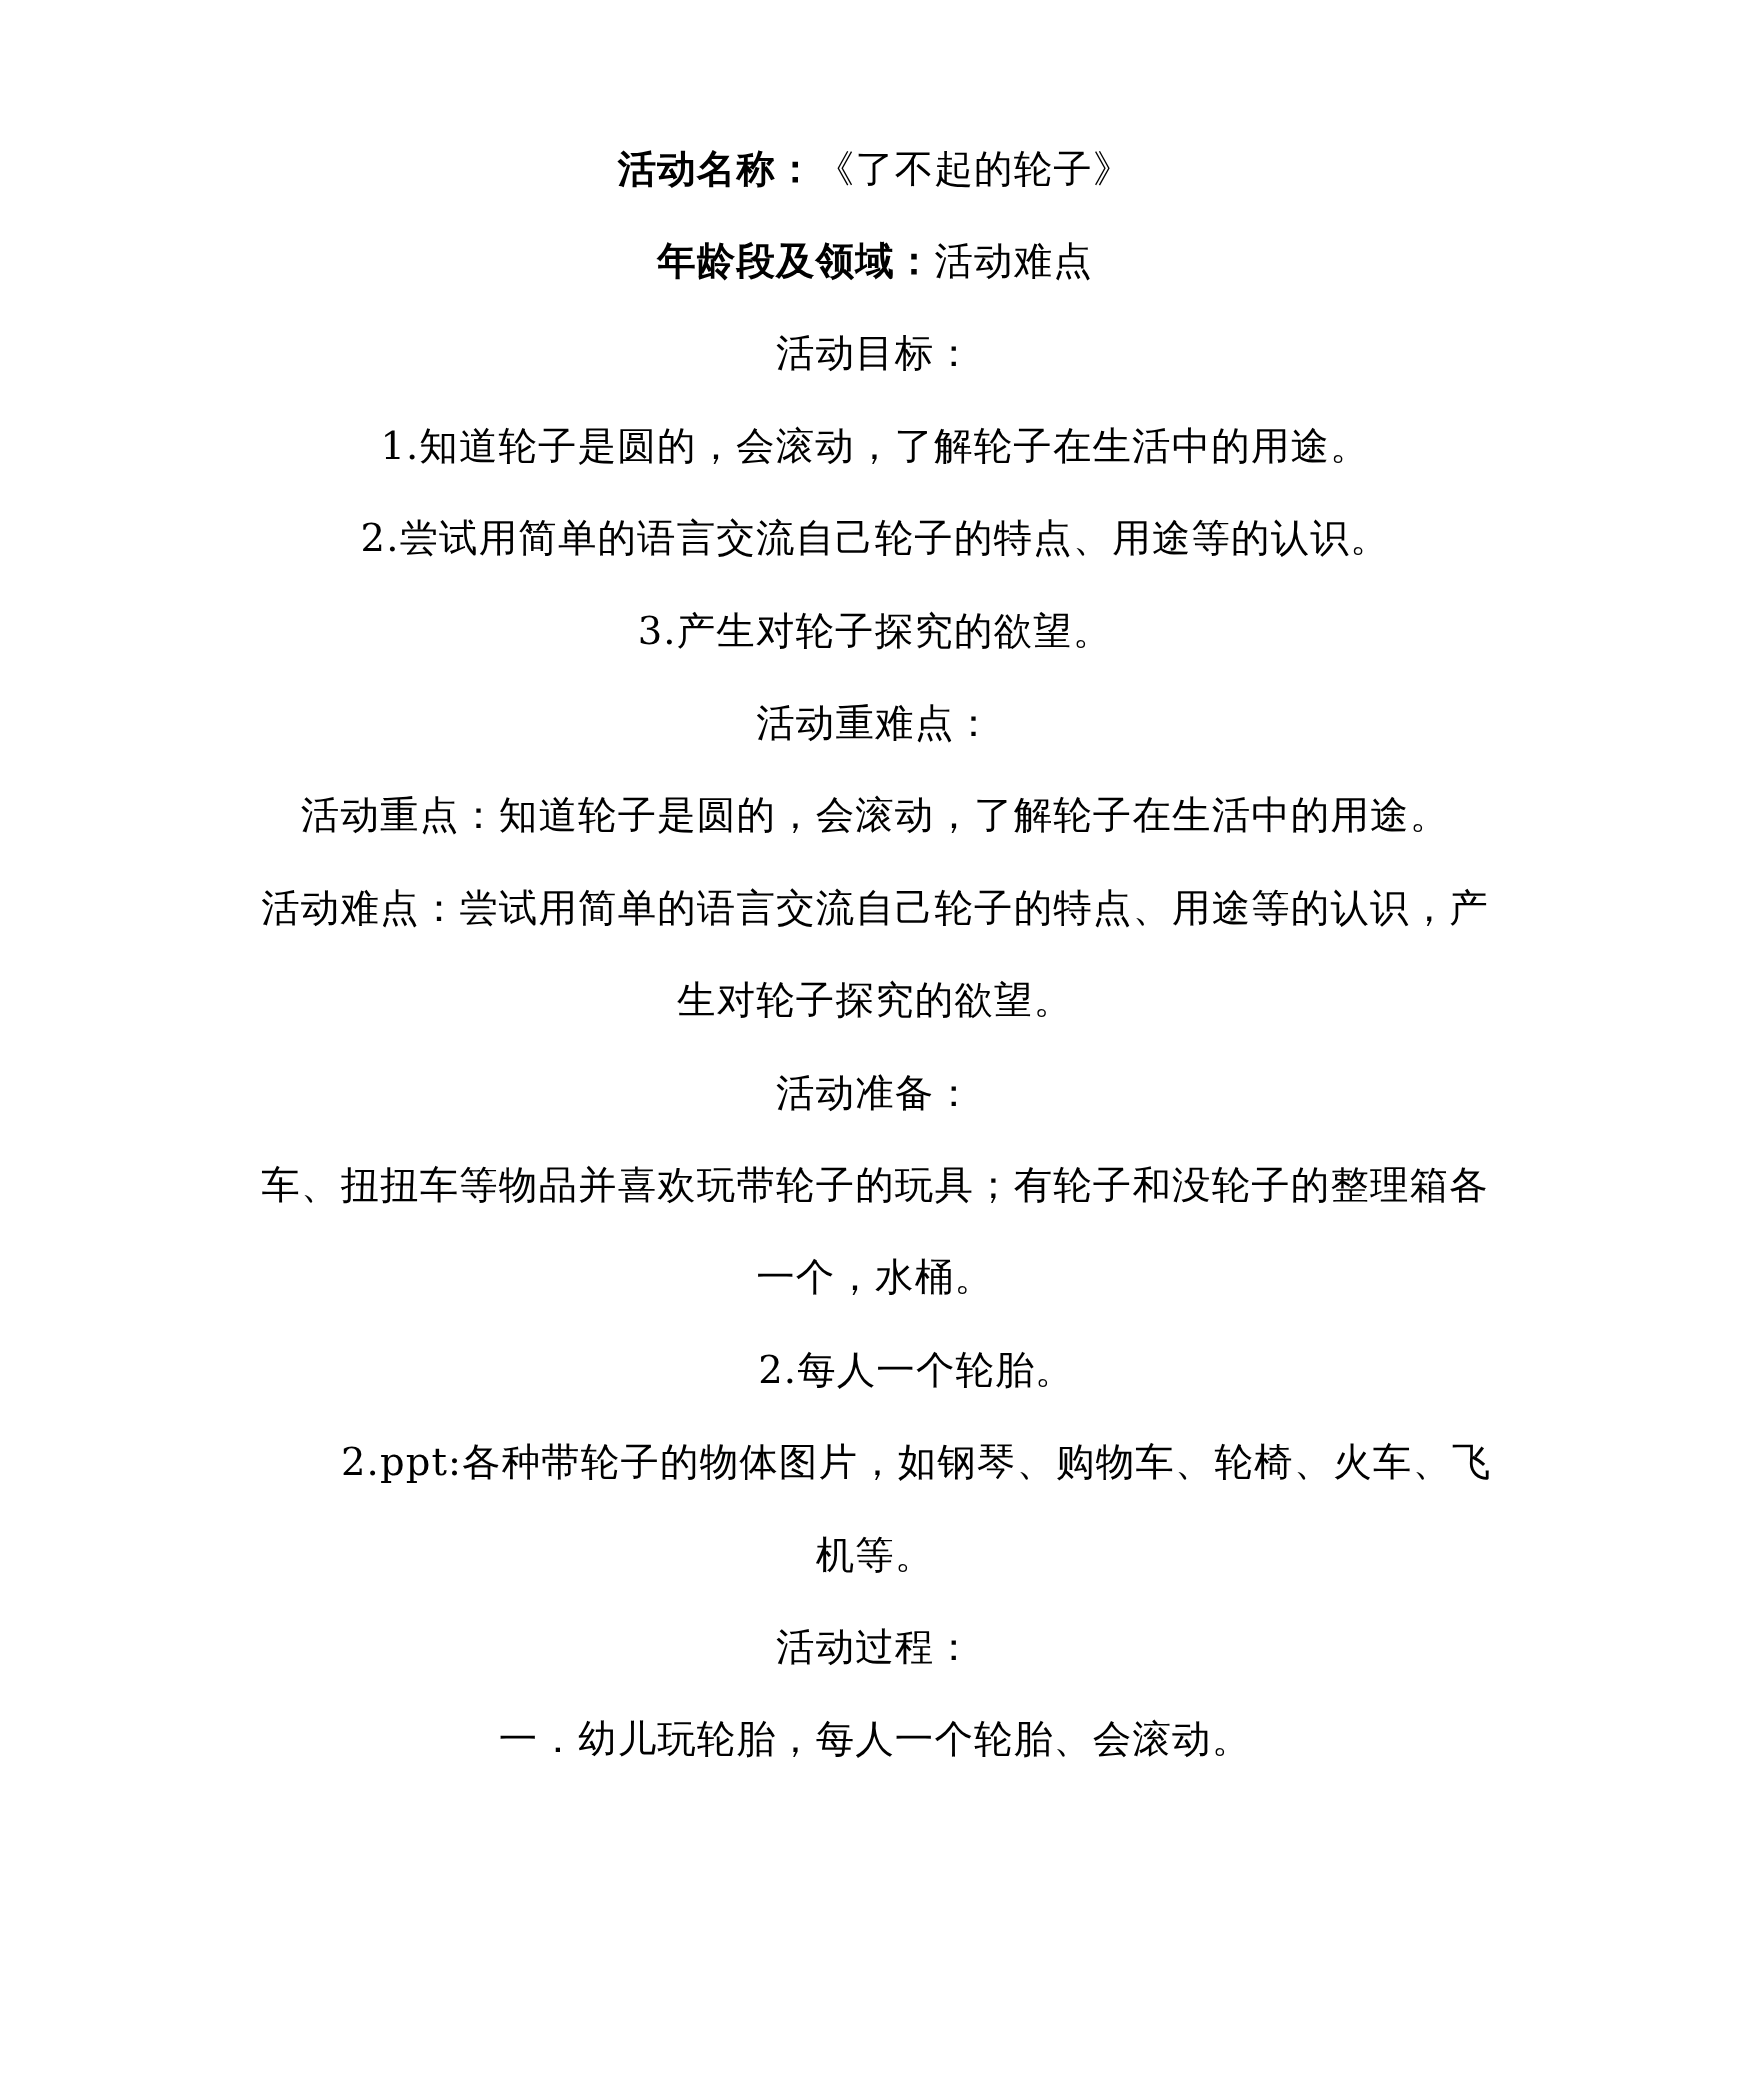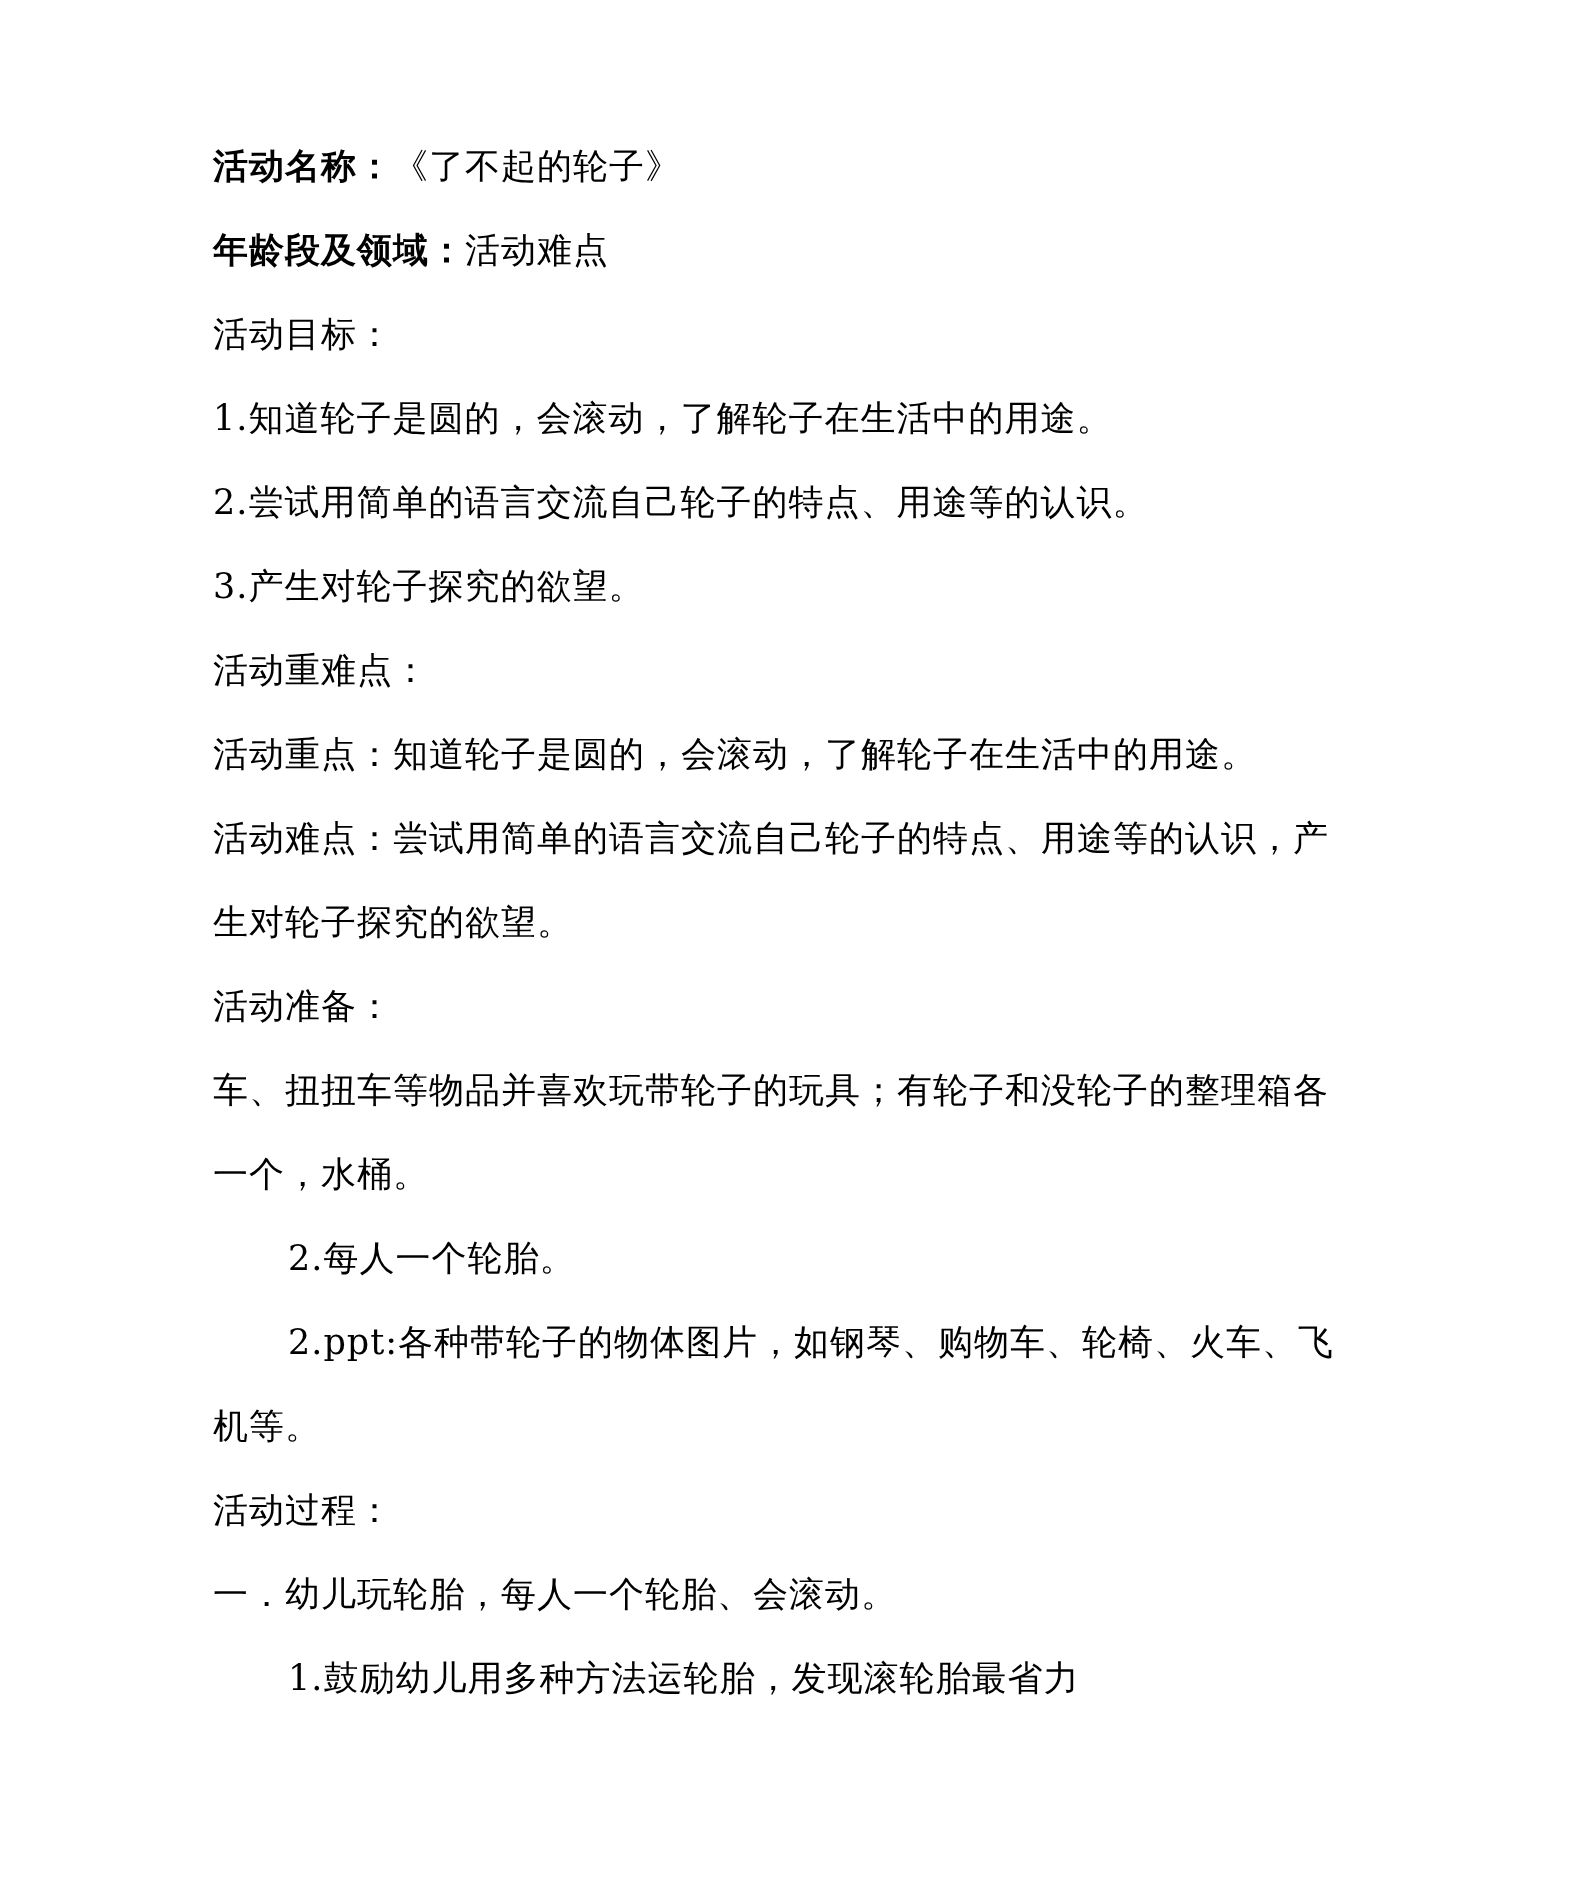--- a/index.html
+++ b/index.html
@@ -11,22 +11,23 @@
       width: 1586px;
       height: 1899px;
       position: relative;
       overflow: hidden;
       font-family: "DejaVu Serif", "Liberation Serif", serif;
       color: #000000;
     }
     .page {
       position: absolute;
       left: 213px;
-      top: 124px;
+      top: 112px;
       width: 1165px;
+      text-align: center;
     }
     .line {
       font-size: 35px;
       line-height: 84px;
       height: 84px;
       white-space: nowrap;
       letter-spacing: 1px;
     }
     .bold {
       font-weight: normal;
@@ -63,15 +64,14 @@
 
   <div class="line bold">活动准备：</div>
   <div class="line">车、扭扭车等物品并喜欢玩带轮子的玩具；有轮子和没轮子的整理箱各</div>
   <div class="line">一个，水桶。</div>
   <div class="line indent">2.每人一个轮胎。</div>
   <div class="line indent">2.ppt:各种带轮子的物体图片，如钢琴、购物车、轮椅、火车、飞</div>
   <div class="line">机等。</div>
 
   <div class="line bold">活动过程：</div>
   <div class="line bold">一．幼儿玩轮胎，每人一个轮胎、会滚动。</div>
-  <div class="line indent">1.鼓励幼儿用多种方法运轮胎，发现滚轮胎最省力</div>
 
 </div>
 
 </body></html>

